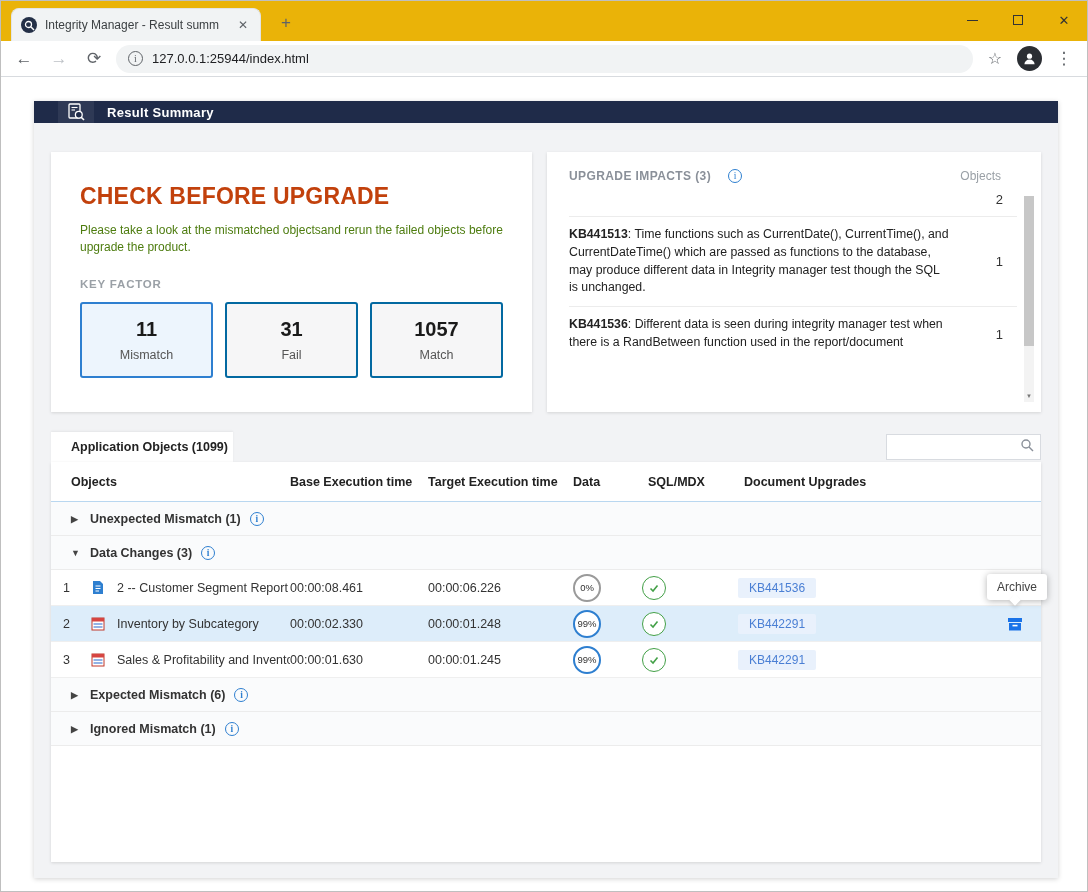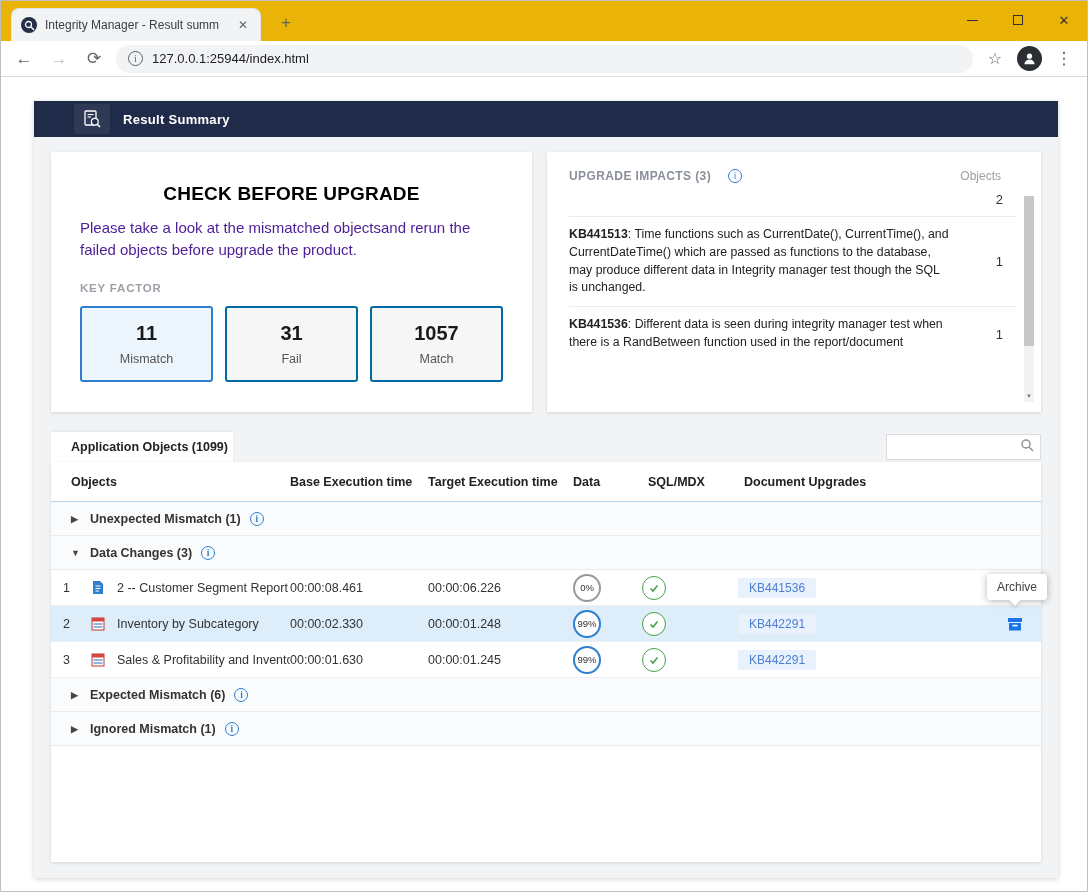--- a/index.html
+++ b/index.html
@@ -22,30 +22,30 @@
   .toolbar{height:36px;background:#fff;border-bottom:1px solid #d8dbdf;display:flex;align-items:center;padding:0 10px;gap:9px;}
   .navbtn{width:26px;height:26px;display:flex;align-items:center;justify-content:center;font-size:17px;color:#5f6368;flex:none;}
   .navbtn.disabled{color:#bdc1c6;}
   .addressbar{flex:1;height:28px;background:#f1f3f4;border-radius:15px;display:flex;align-items:center;padding:0 12px;gap:9px;}
   .omni-info{width:15px;height:15px;border-radius:50%;border:1.4px solid #5f6368;color:#5f6368;font-size:10px;display:flex;align-items:center;justify-content:center;font-family:"Liberation Serif",serif;flex:none;}
   .url{font-size:13px;color:#202124;}
   .avatar{width:25px;height:25px;border-radius:50%;background:#2b2e33;display:flex;align-items:center;justify-content:center;flex:none;}
 
   
   .app{position:absolute;left:33px;top:100px;width:1024px;height:777px;background:#f2f3f5;box-shadow:0 1px 5px rgba(0,0,0,.18);}
-  .app-header{height:36px;background:#1f2b49;display:flex;align-items:center;padding:0 20px 0 40px;gap:13px;}
+  .app-header{height:22px;background:#1f2b49;display:flex;align-items:center;padding:0 20px 0 24px;gap:13px;}
   .hdr-icon-box{width:36px;height:30px;display:flex;align-items:center;justify-content:center;background:rgba(255,255,255,.07);border-radius:2px;}
   .app-title{color:#fff;font-size:13px;font-weight:bold;letter-spacing:.3px;}
 
   .card{position:absolute;background:#fff;box-shadow:0 1px 3px rgba(0,0,0,.13);}
   .card-check{left:17px;top:51px;width:481px;height:260px;padding:31px 29px;}
   .card-impacts{left:513px;top:51px;width:494px;height:260px;padding:17px 0 10px 22px;overflow:hidden;}
 
-  .check-title{font-size:19px;font-weight:bold;color:#000000;letter-spacing:.2px;text-align:center;}
-  .check-desc{margin-top:12px;font-size:15px;color:#4c1d95;line-height:1.45;width:430px;}
+  .check-title{font-size:23px;font-weight:bold;color:#c2410c;letter-spacing:.2px;}
+  .check-desc{margin-top:12px;font-size:12px;color:#4d7c0f;line-height:1.45;width:430px;}
   .keyfactor{margin-top:21px;font-size:11.5px;font-weight:bold;color:#9aa0a6;letter-spacing:.8px;}
   .stats{margin-top:12px;display:flex;gap:12px;}
   .stat{width:133px;height:76px;background:#f6f6f7;border:2px solid #0369a1;border-radius:3px;display:flex;flex-direction:column;align-items:center;justify-content:center;gap:7px;}
   .stat.hl{background:#edf5fd;border-color:#2e7fd0;}
   .stat-val{font-size:20px;font-weight:bold;color:#1a1a1a;}
   .stat-label{font-size:12.5px;color:#555;}
 
   .imp-head{display:flex;align-items:center;gap:17px;padding-right:36px;}
   .imp-title{font-size:12px;font-weight:bold;color:#8a9099;letter-spacing:.4px;}
   .imp-objects{margin-left:auto;font-size:12px;color:#9aa0a6;margin-right:4px;}

